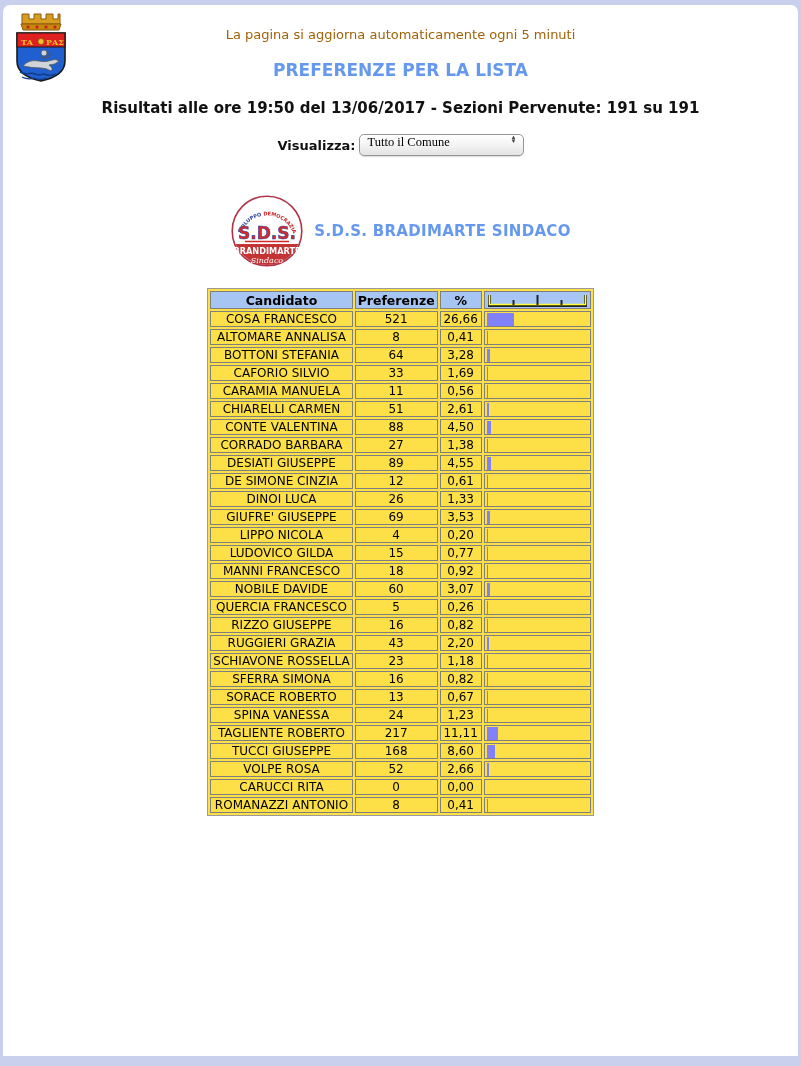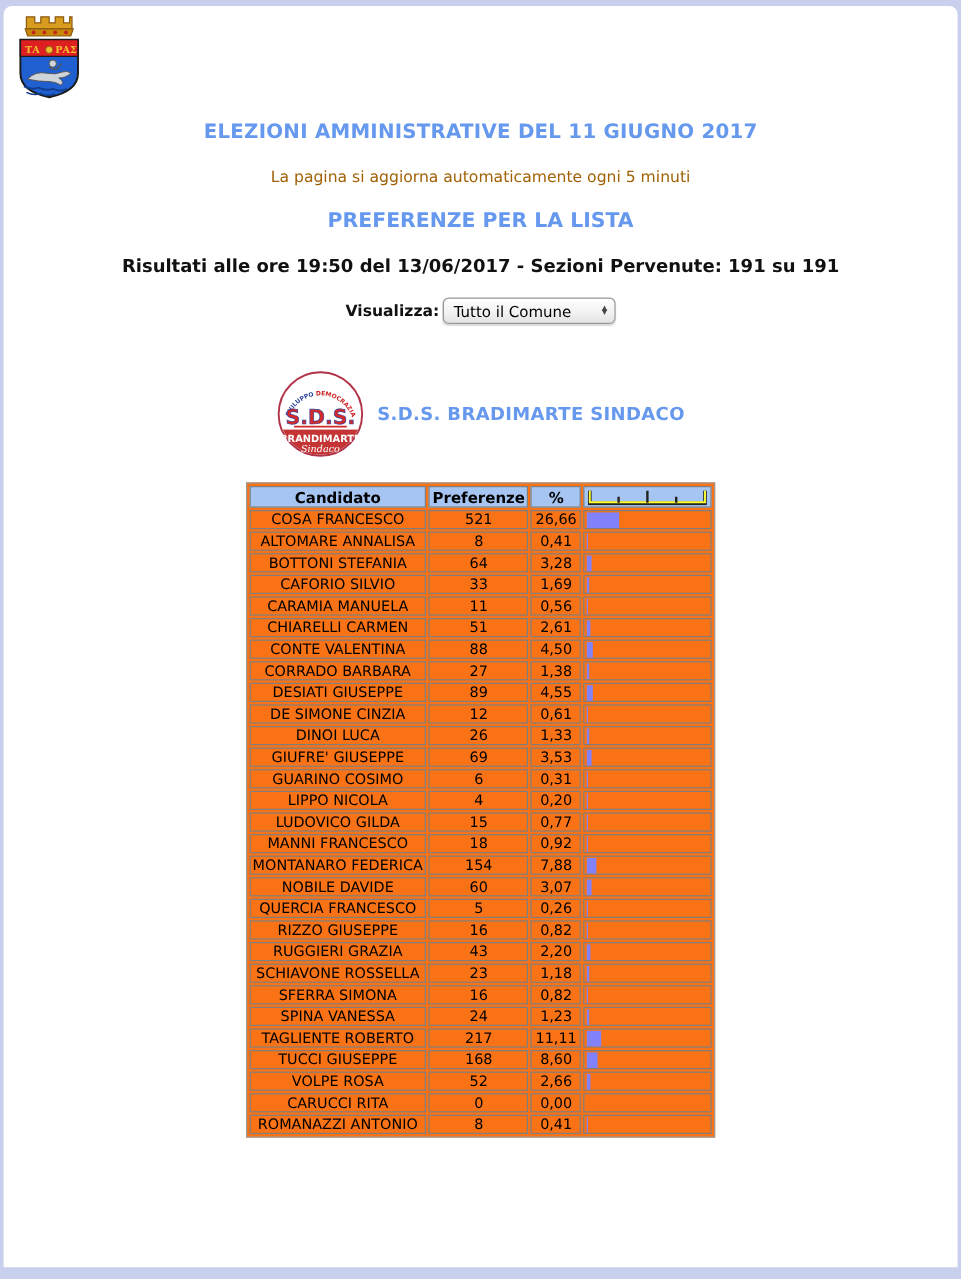--- a/index.html
+++ b/index.html
@@ -53,32 +53,33 @@
     margin-top: 17px;
     display: flex;
     justify-content: center;
     align-items: center;
     gap: 3px;
     font-size: 13px;
   }
   .visualizza-label { font-weight: bold; color: #111; }
   .mac-select {
     display: inline-flex;
-    align-items: center;
+    align-items: flex-start;
     justify-content: space-between;
-    width: 144px;
+    width: 165px;
     height: 22px;
     padding: 0 6px 0 8px;
     border: 1px solid #979797;
     border-radius: 5px;
     background: linear-gradient(#ffffff, #f2f2f2 55%, #e3e3e3);
     box-shadow: 0 1px 1px rgba(0,0,0,0.15);
     font-size: 12.5px;
     color: #000;
     cursor: default;
+    font-family: Liberation Serif, serif;
   }
   .select-arrows {
     display: inline-flex;
     flex-direction: column;
     line-height: 4px;
     font-size: 6px;
     color: #444;
     margin-left: 6px;
   }
   .logo-row {
@@ -97,21 +98,21 @@
   }
   .results-table-wrap {
     margin-top: 20px;
     display: flex;
     justify-content: center;
   }
   table.results {
     border-collapse: separate;
     border-spacing: 2px;
     border: 1px solid #9a9a9a;
-    background: #f97316;
+    background: #fde047;
   }
   table.results th, table.results td {
     border: 1px solid #7f7f7f;
     font-size: 12px;
     height: 16px;
     padding: 0 2px;
     text-align: center;
     white-space: nowrap;
     color: #000;
   }
@@ -154,21 +155,20 @@
     <text x="41" y="36.5" text-anchor="middle" font-size="8" font-weight="bold" fill="#f0c030" font-family="DejaVu Serif, serif">ΡΑΣ</text>
 
     <path d="M9,58 q6,-7 16,-5 q7,1.5 13,-1 q4,-1.5 7,1 q-4,4 -10,4 q5,3 2,6 q-5,-3 -10,-3 q-9,0 -18,-2 z" fill="#cfd4da" stroke="#555" stroke-width="0.8"></path>
     <circle cx="30" cy="45" r="3" fill="#cfd4da" stroke="#555" stroke-width="0.8"></circle>
     <path d="M27,48 q4,3 7,1 l3,-4" fill="none" stroke="#555" stroke-width="1.2"></path>
     <path d="M6,64 q6,3 12,1 q6,3 12,1 q6,3 12,0" fill="none" stroke="#123d8a" stroke-width="1.5"></path>
     <path d="M8,69 q6,3 12,1 q6,3 12,0" fill="none" stroke="#123d8a" stroke-width="1.3"></path>
   </svg>
 
   <div class="center-col">
-    <div class="main-title">ELEZIONI AMMINISTRATIVE DEL 11 GIUGNO 2017</div>
     <div class="subtitle">La pagina si aggiorna automaticamente ogni 5 minuti</div>
     <div class="section-title">PREFERENZE PER LA LISTA</div>
     <div class="results-line">Risultati alle ore 19:50 del 13/06/2017 - Sezioni Pervenute: 191 su 191</div>
 
     <div class="visualizza-row">
       <span class="visualizza-label">Visualizza:</span>
       <span class="mac-select">
         <span>Tutto il Comune</span>
         <span class="select-arrows">
             <span>▲</span>
@@ -324,28 +324,20 @@
 
   <tr>
     <td>GIUFRE' GIUSEPPE</td>
     <td>69</td>
     <td>3,53</td>
     <td class="bar-cell">
       <div class="bar" style="width: 3.53%;"></div>
     </td>
   </tr>
 
-  <tr>
-    <td>GUARINO COSIMO</td>
-    <td>6</td>
-    <td>0,31</td>
-    <td class="bar-cell">
-      <div class="bar" style="width: 0.31%;"></div>
-    </td>
-  </tr>
 
   <tr>
     <td>LIPPO NICOLA</td>
     <td>4</td>
     <td>0,20</td>
     <td class="bar-cell">
       <div class="bar" style="width: 0.2%;"></div>
     </td>
   </tr>
 
@@ -360,28 +352,20 @@
 
   <tr>
     <td>MANNI FRANCESCO</td>
     <td>18</td>
     <td>0,92</td>
     <td class="bar-cell">
       <div class="bar" style="width: 0.92%;"></div>
     </td>
   </tr>
 
-  <tr>
-    <td>MONTANARO FEDERICA</td>
-    <td>154</td>
-    <td>7,88</td>
-    <td class="bar-cell">
-      <div class="bar" style="width: 7.88%;"></div>
-    </td>
-  </tr>
 
   <tr>
     <td>NOBILE DAVIDE</td>
     <td>60</td>
     <td>3,07</td>
     <td class="bar-cell">
       <div class="bar" style="width: 3.07%;"></div>
     </td>
   </tr>
 
@@ -424,20 +408,28 @@
 
   <tr>
     <td>SFERRA SIMONA</td>
     <td>16</td>
     <td>0,82</td>
     <td class="bar-cell">
       <div class="bar" style="width: 0.82%;"></div>
     </td>
   </tr>
 
+  <tr>
+    <td>SORACE ROBERTO</td>
+    <td>13</td>
+    <td>0,67</td>
+    <td class="bar-cell">
+      <div class="bar" style="width: 0.67%;"></div>
+    </td>
+  </tr>
 
   <tr>
     <td>SPINA VANESSA</td>
     <td>24</td>
     <td>1,23</td>
     <td class="bar-cell">
       <div class="bar" style="width: 1.23%;"></div>
     </td>
   </tr>
 

